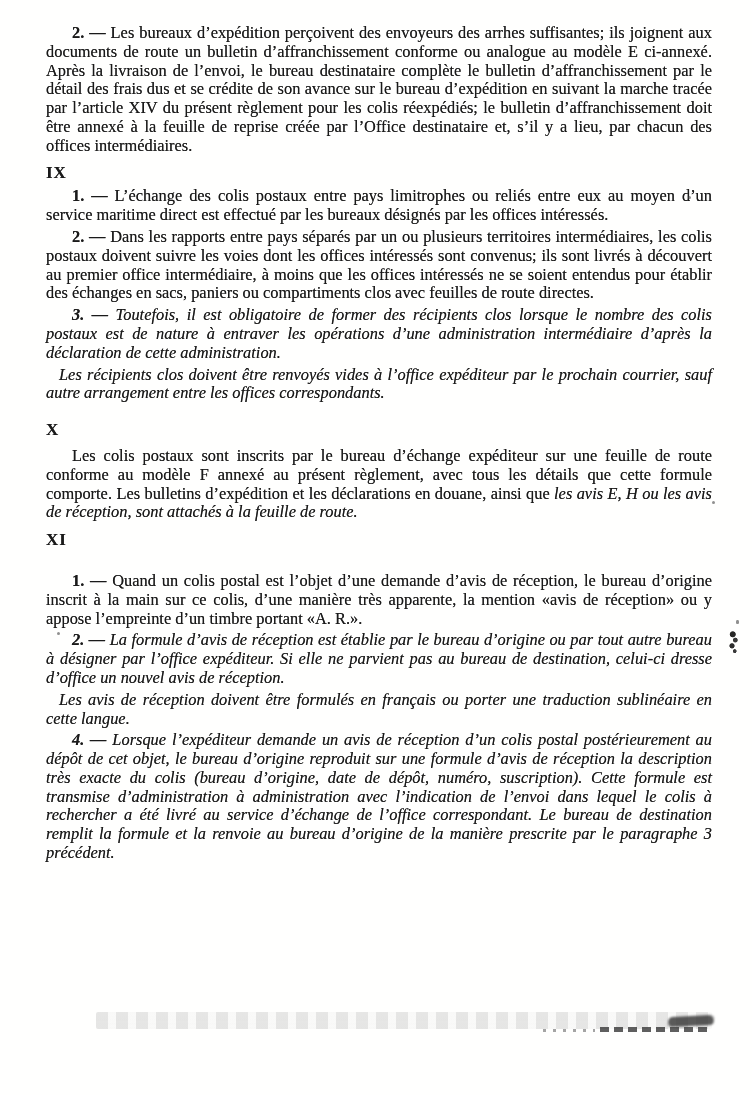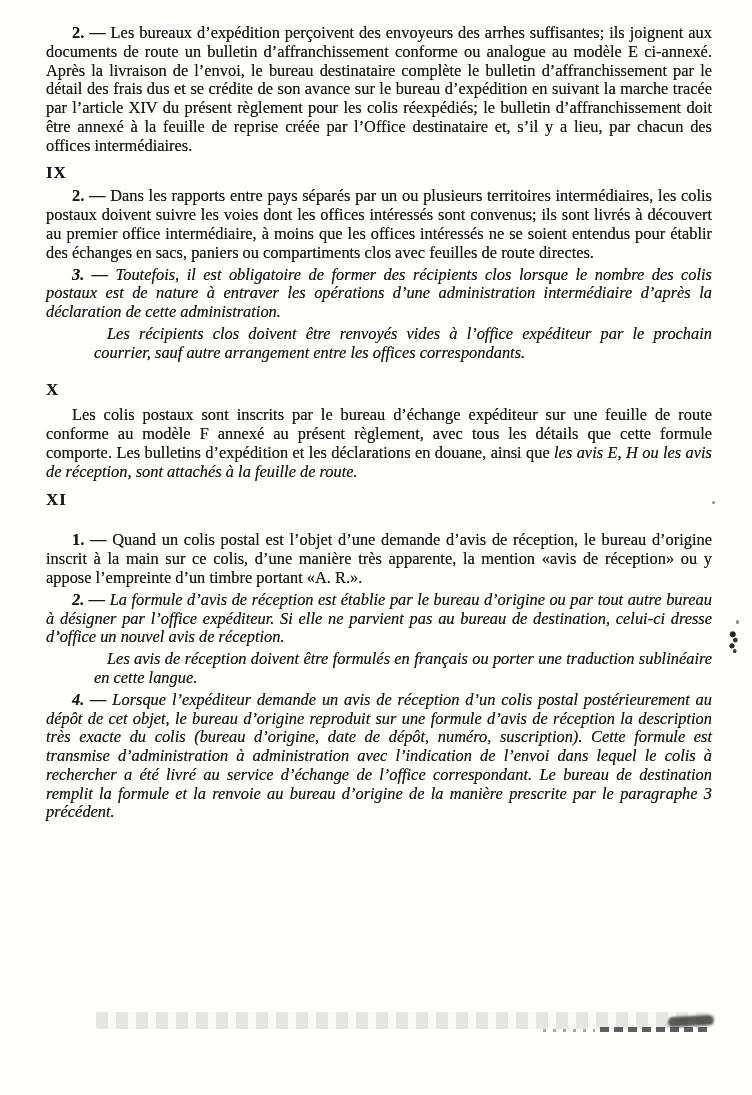--- a/index.html
+++ b/index.html
@@ -26,21 +26,20 @@
     color: #1a1a1a;
     text-shadow: 0 0 0.55px rgba(25,25,25,0.72);
   }
   .para {
     margin: 0 0 3px 0;
     text-align: justify;
     text-indent: 26px;
   }
   .para.cont {
     text-indent: 13px;
-    margin-left: 48px;
   }
   .para.italic {
     font-style: italic;
     font-family: Liberation Serif, serif;
   }
   .lead {
     font-weight: 600;
   }
   .heading {
     text-align: left;
@@ -106,20 +105,21 @@
 <body>
 
 <div class="page">
 
   <section>
     <p class="para roman"><span class="lead">2. — </span><span>Les bureaux d’expédition perçoivent des envoyeurs des arrhes suffisantes; ils joignent aux documents de route un bulletin d’affranchissement conforme ou analogue au modèle E ci-annexé. Après la livraison de l’envoi, le bureau destinataire complète le bulletin d’affranchissement par le détail des frais dus et se crédite de son avance sur le bureau d’expédition en suivant la marche tracée par l’article XIV du présent règlement pour les colis réexpédiés; le bulletin d’affranchissement doit être annexé à la feuille de reprise créée par l’Office destinataire et, s’il y a lieu, par chacun des offices intermédiaires.</span></p>
   </section>
 
   <section class="sec-ix">
     <h2 class="heading">IX</h2>
+    <p class="para roman"><span class="lead">1. — </span><span>L’échange des colis postaux entre pays limitrophes ou reliés entre eux au moyen d’un service maritime direct est effectué par les bureaux désignés par les offices intéressés.</span></p>
     <p class="para roman"><span class="lead">2. — </span><span>Dans les rapports entre pays séparés par un ou plusieurs territoires intermédiaires, les colis postaux doivent suivre les voies dont les offices intéressés sont convenus; ils sont livrés à découvert au premier office intermédiaire, à moins que les offices intéressés ne se soient entendus pour établir des échanges en sacs, paniers ou compartiments clos avec feuilles de route directes.</span></p>
     <p class="para italic"><span class="lead">3. — </span><span>Toutefois, il est obligatoire de former des récipients clos lorsque le nombre des colis postaux est de nature à entraver les opérations d’une administration intermédiaire d’après la déclaration de cette administration.</span></p>
     <p class="para italic cont"><span>Les récipients clos doivent être renvoyés vides à l’office expéditeur par le prochain courrier, sauf autre arrangement entre les offices correspondants.</span></p>
   </section>
 
   <section class="sec-x">
     <h2 class="heading">X</h2>
     <p class="para"><span>Les colis postaux sont inscrits par le bureau d’échange expéditeur sur une feuille de route conforme au modèle F annexé au présent règlement, avec tous les détails que cette formule comporte. Les bulletins d’expédition et les déclarations en douane, ainsi que </span><span class="em-italic">les avis E, H ou les avis de réception, sont attachés à la feuille de route.</span></p>
   </section>
 

